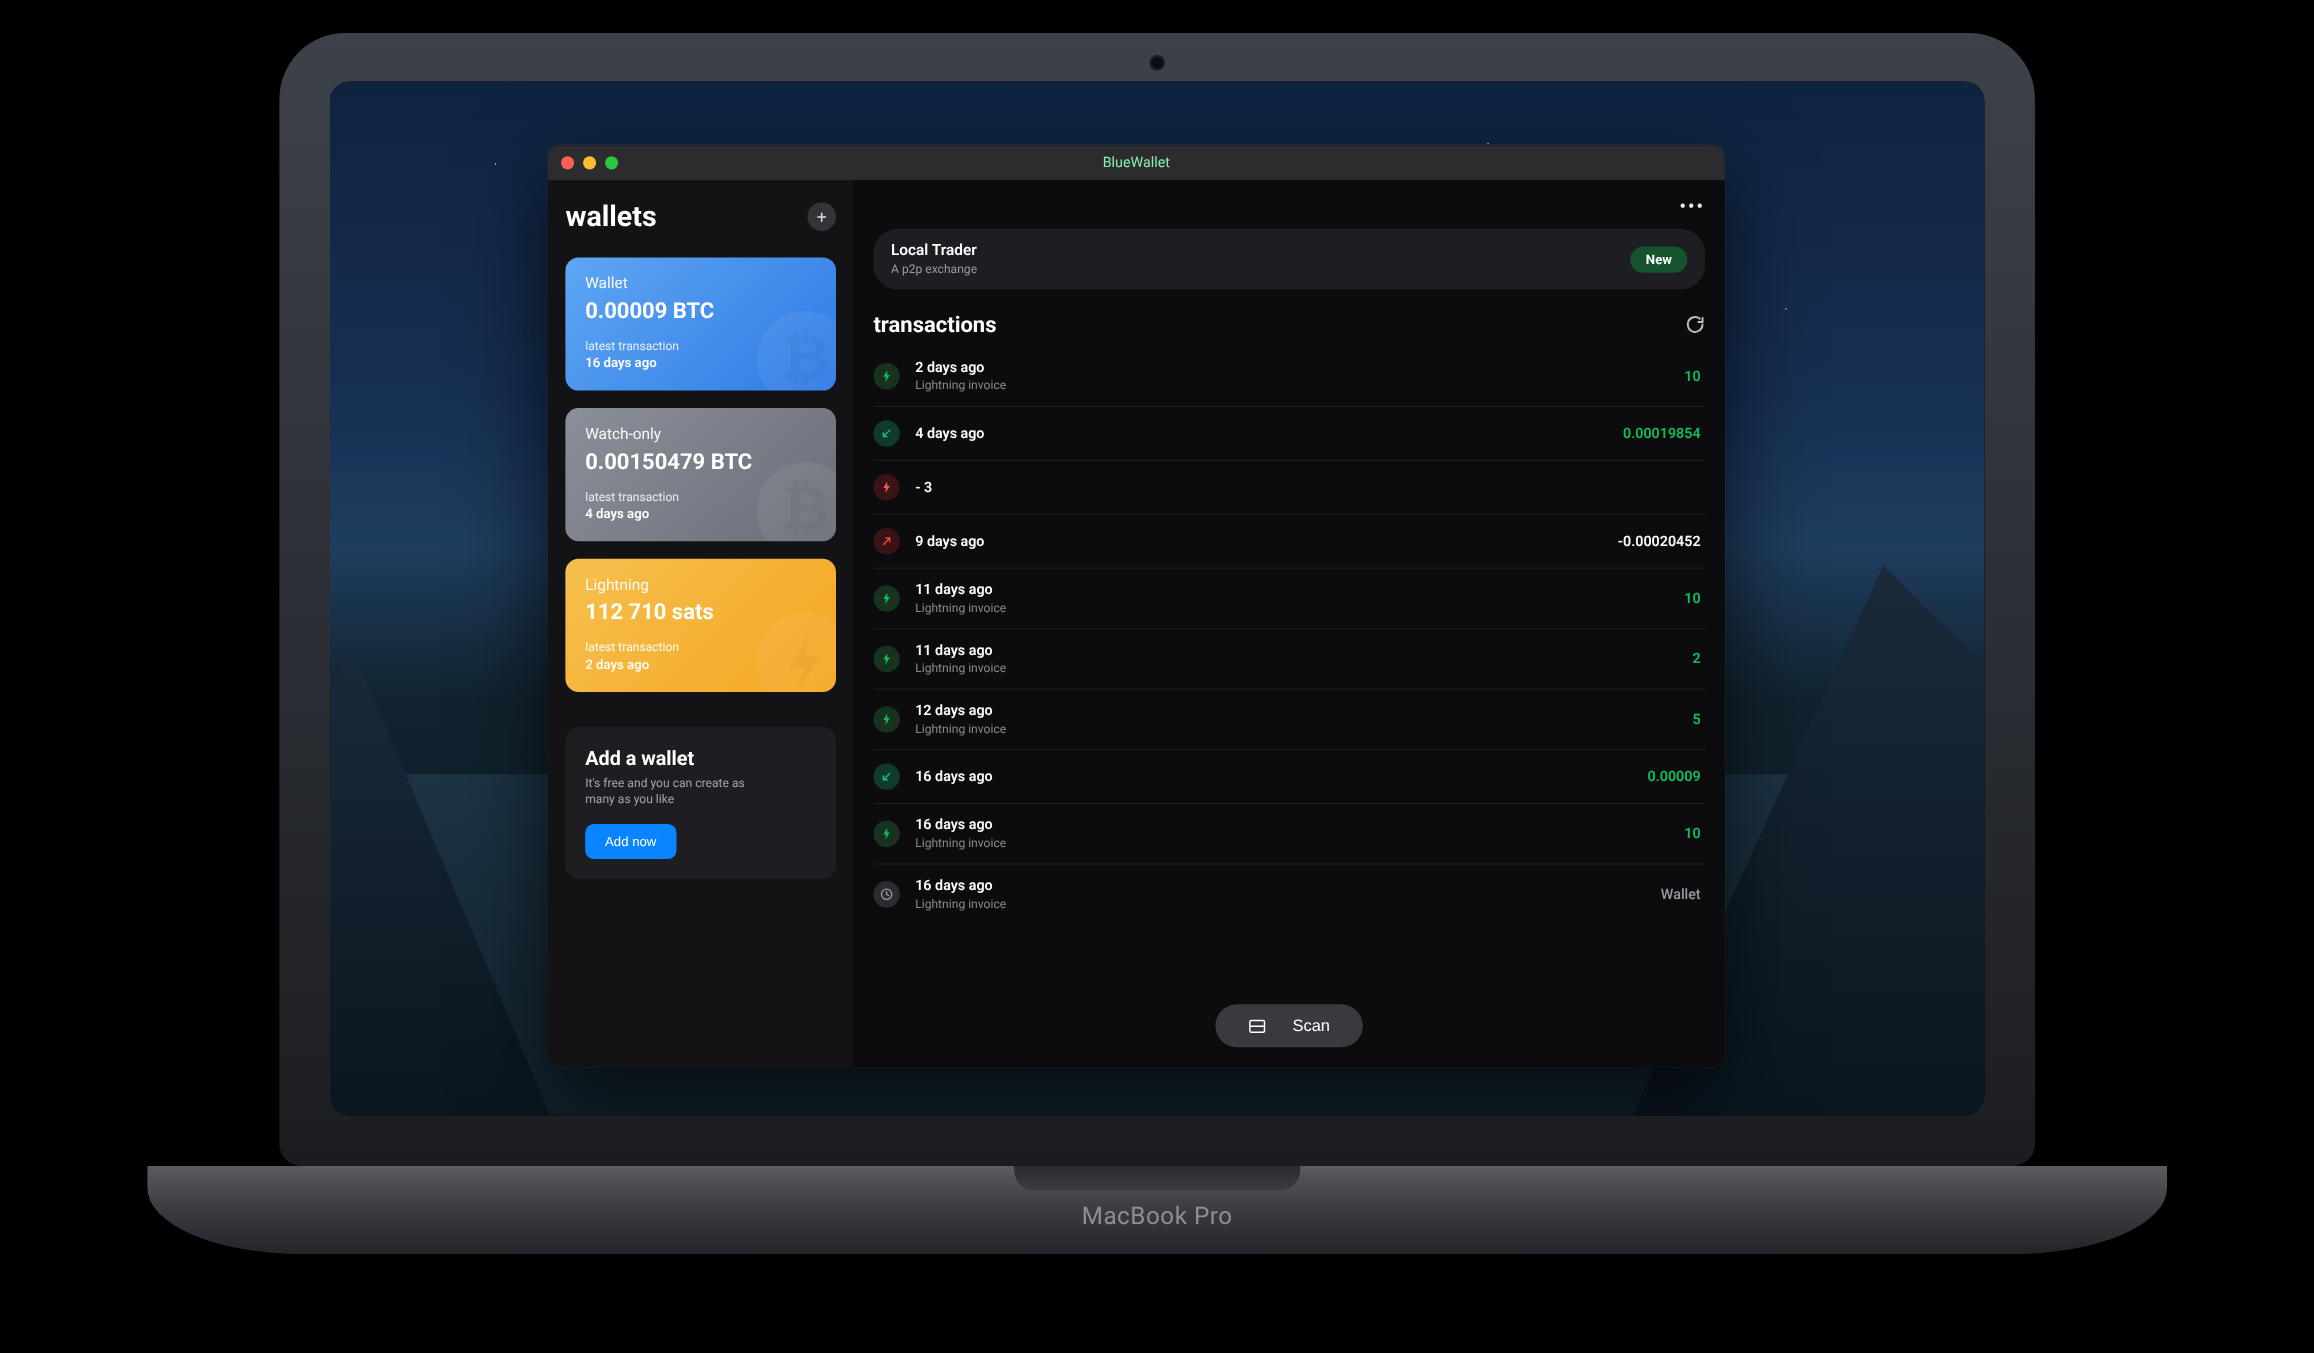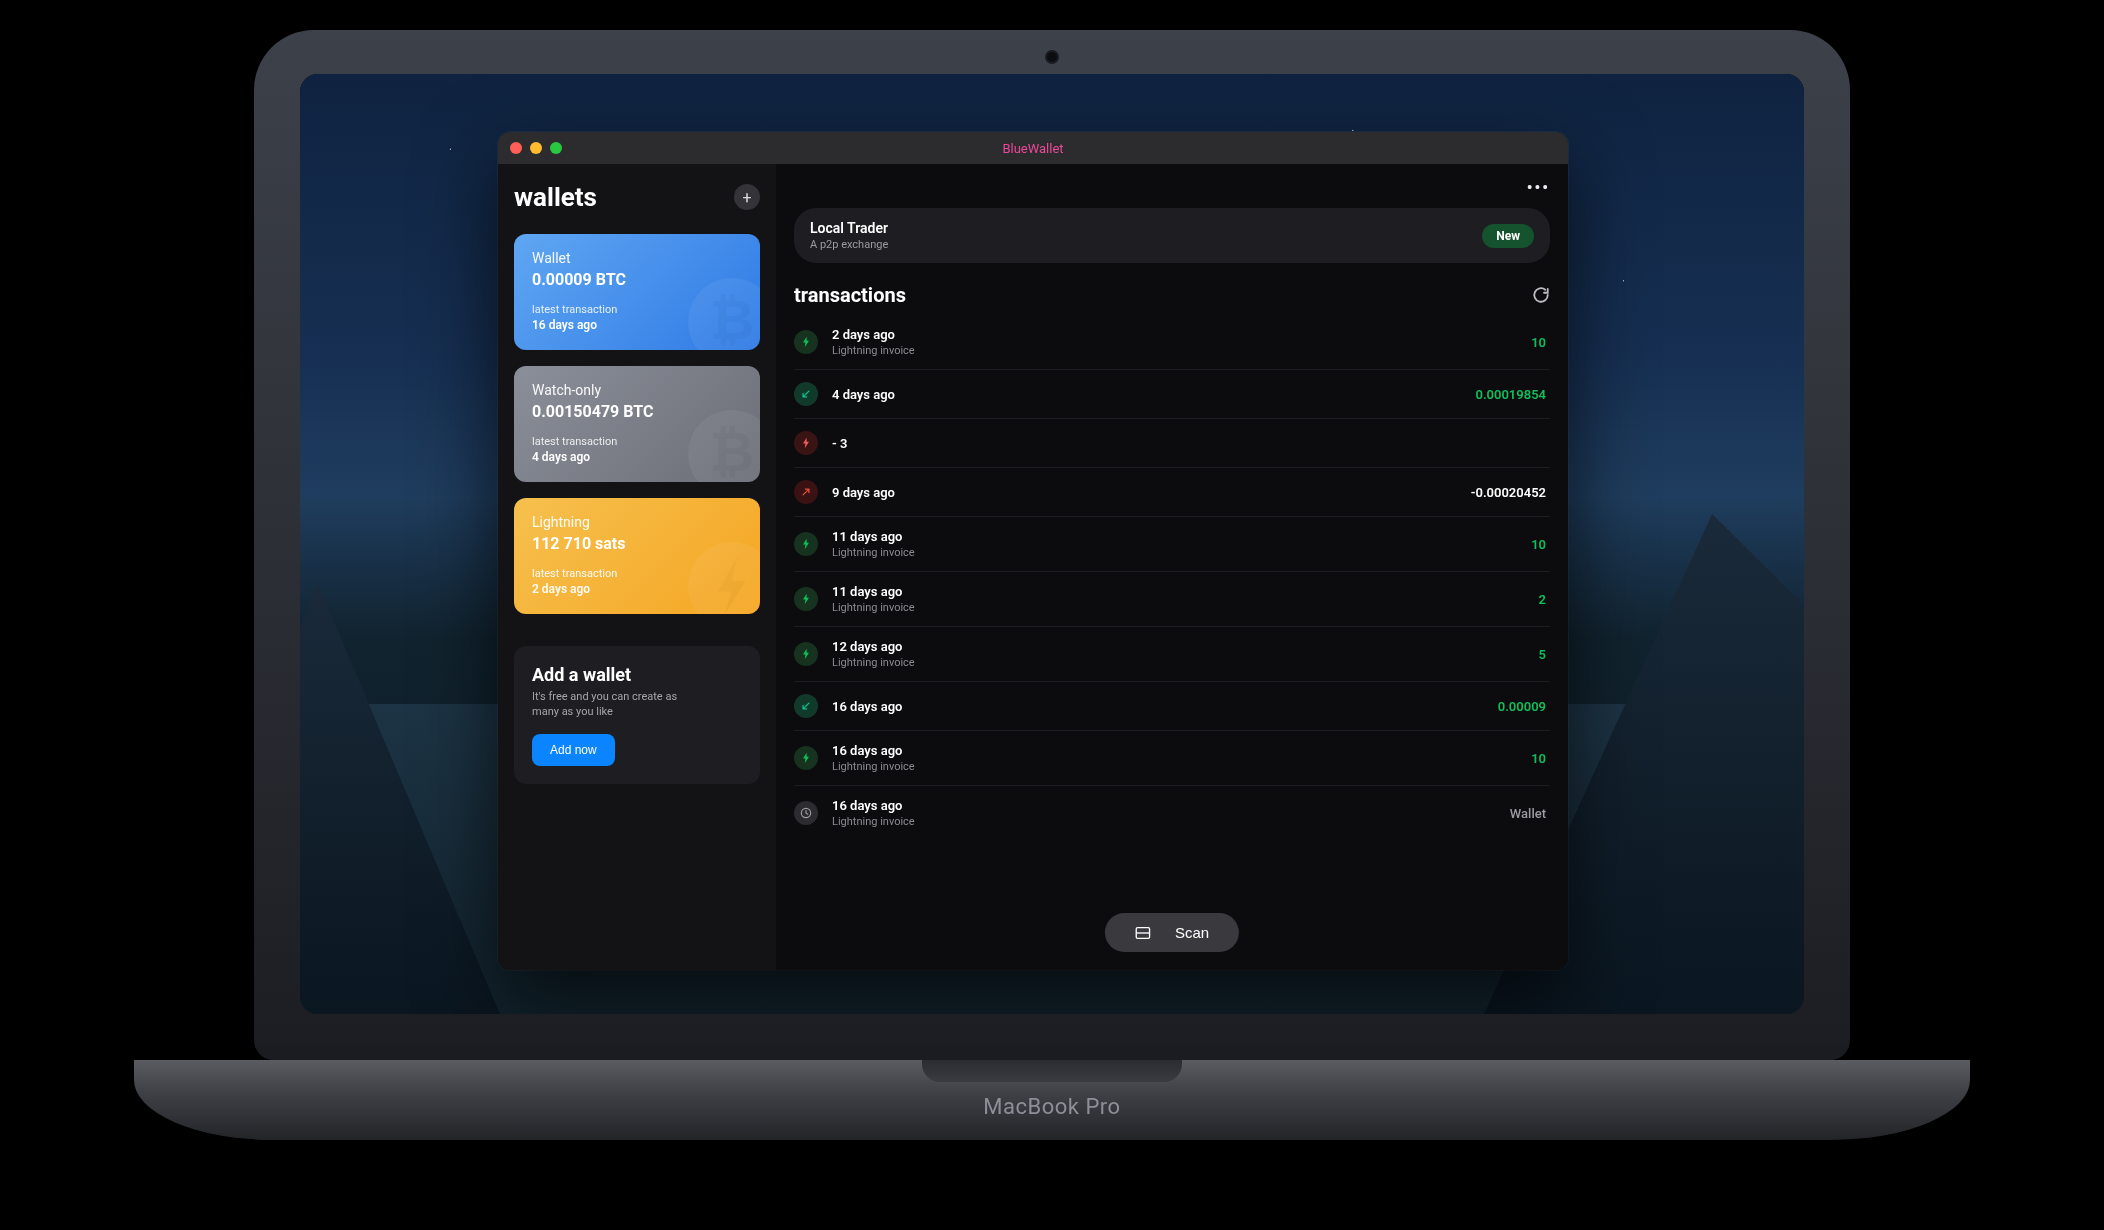--- a/index.html
+++ b/index.html
@@ -91,21 +91,21 @@
     height: 32px;
     background: #2c2c2e;
     display: flex; align-items: center; position: relative;
     flex-shrink: 0;
   }
   .traffic { display: flex; gap: 8px; padding-left: 12px; }
   .traffic span { width: 12px; height: 12px; border-radius: 50%; display: block; }
   .tr-close { background:#ff5f57; } .tr-min{background:#febc2e;} .tr-max{background:#28c840;}
   .title-text {
     position: absolute; left: 0; right: 0; text-align: center;
-    color: #ec4899; font-size: 13px;
+    color: #86efac; font-size: 13px;
   }
   .app-body { flex: 1; display: flex; min-height: 0; }
   
   .sidebar {
     width: 278px; flex-shrink: 0;
     background: #131316;
     padding: 18px 16px;
     display: flex; flex-direction: column; gap: 16px;
     overflow-y: auto;
   }
@@ -121,21 +121,21 @@
     border-radius: 12px;
     padding: 16px 18px 18px;
     color: #fff; position: relative; overflow: hidden;
     cursor: pointer;
   }
   .wallet-card .bg-icon {
     position: absolute; right: -16px; bottom: -16px;
     opacity: 0.15;
   }
   .wallet-name { font-size: 14px; opacity: 0.95; }
-  .wallet-balance { font-size: 16px; font-weight: 700; margin-top: 4px; }
+  .wallet-balance { font-size: 20px; font-weight: 700; margin-top: 4px; }
   .wallet-meta-label { font-size: 11px; opacity: 0.85; margin-top: 14px; }
   .wallet-meta-val { font-size: 12px; font-weight: 600; margin-top: 2px; }
   .card-blue { background: linear-gradient(135deg,#5fa6f2,#2f7ae5); }
   .card-gray { background: linear-gradient(135deg,#8b8f99,#6b6e77); }
   .card-orange { background: linear-gradient(135deg,#f6c04e,#f5a623); color:#fff;}
   .card-orange .wallet-name,.card-orange .wallet-meta-label,.card-orange .wallet-meta-val{opacity:0.95;}
   .add-card {
     border-radius: 12px; padding: 18px;
     background: #1e1e22;
     color: #ddd;

